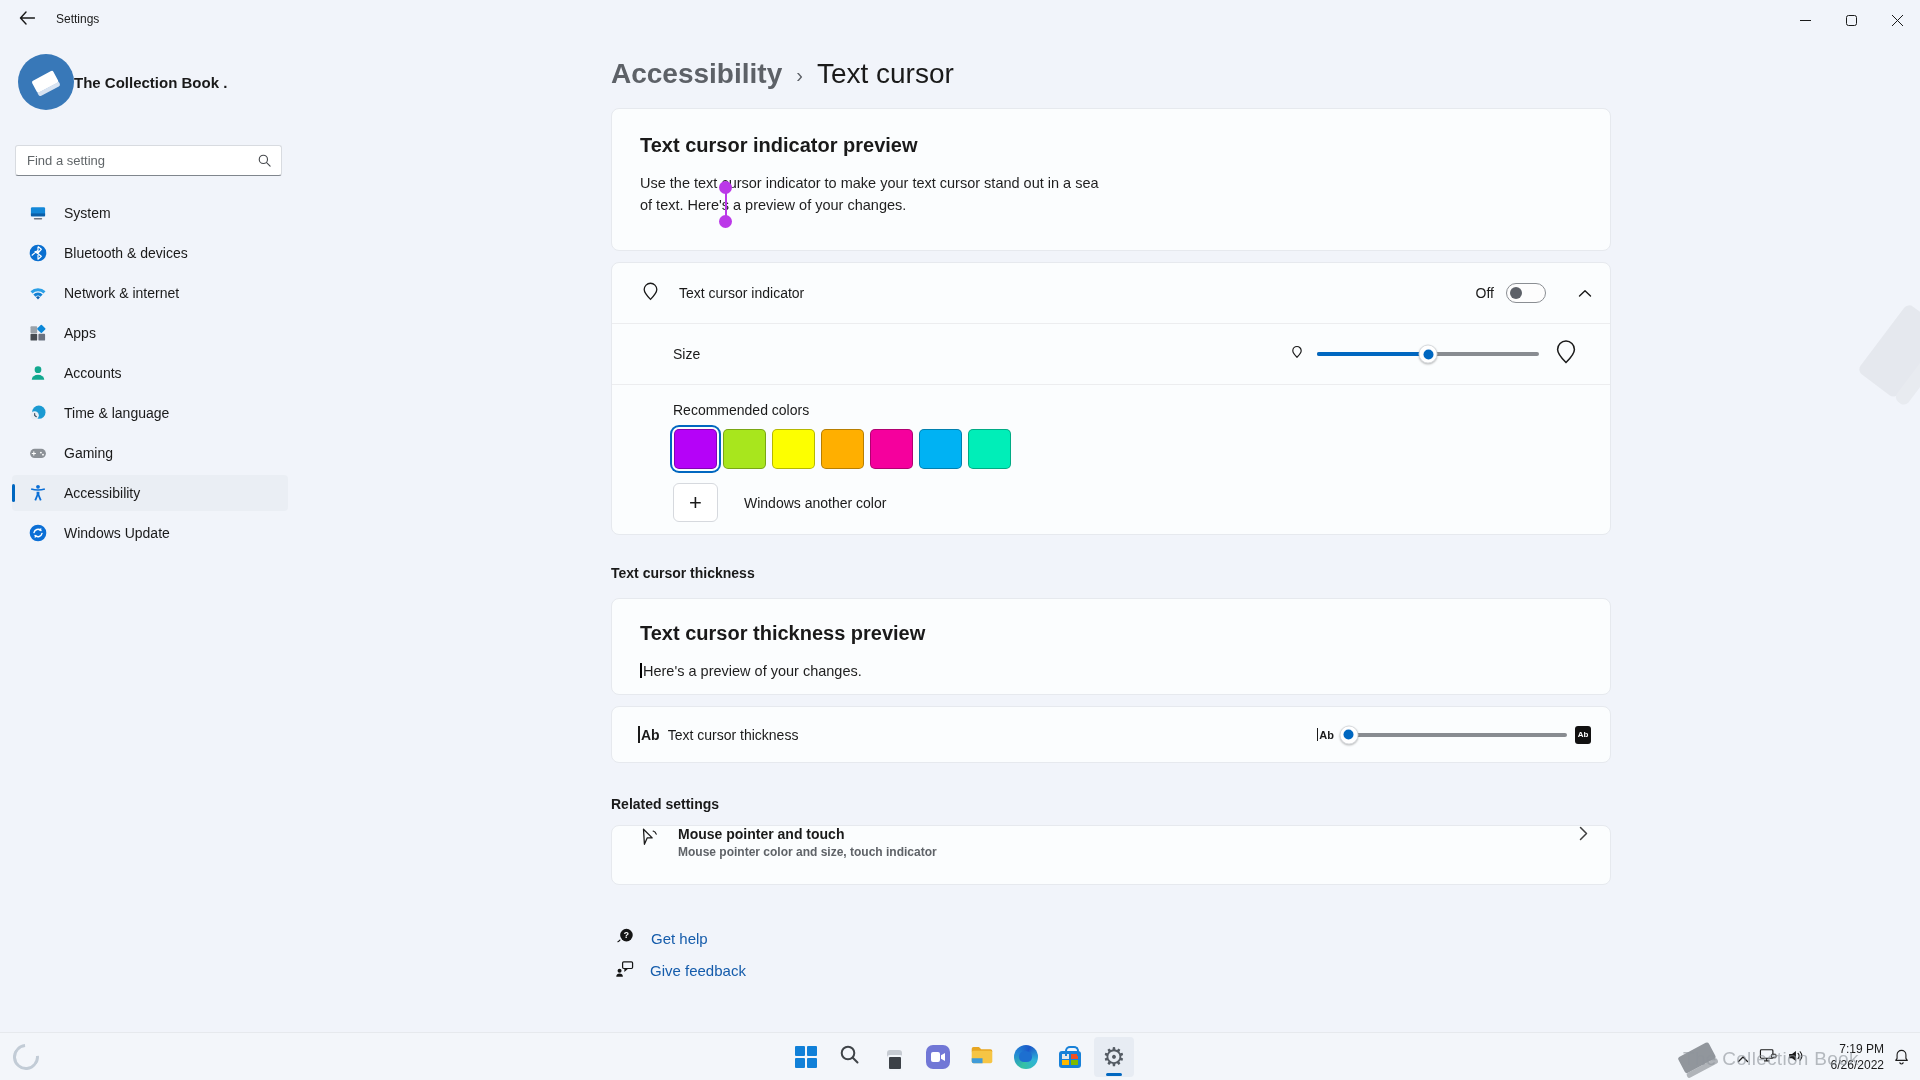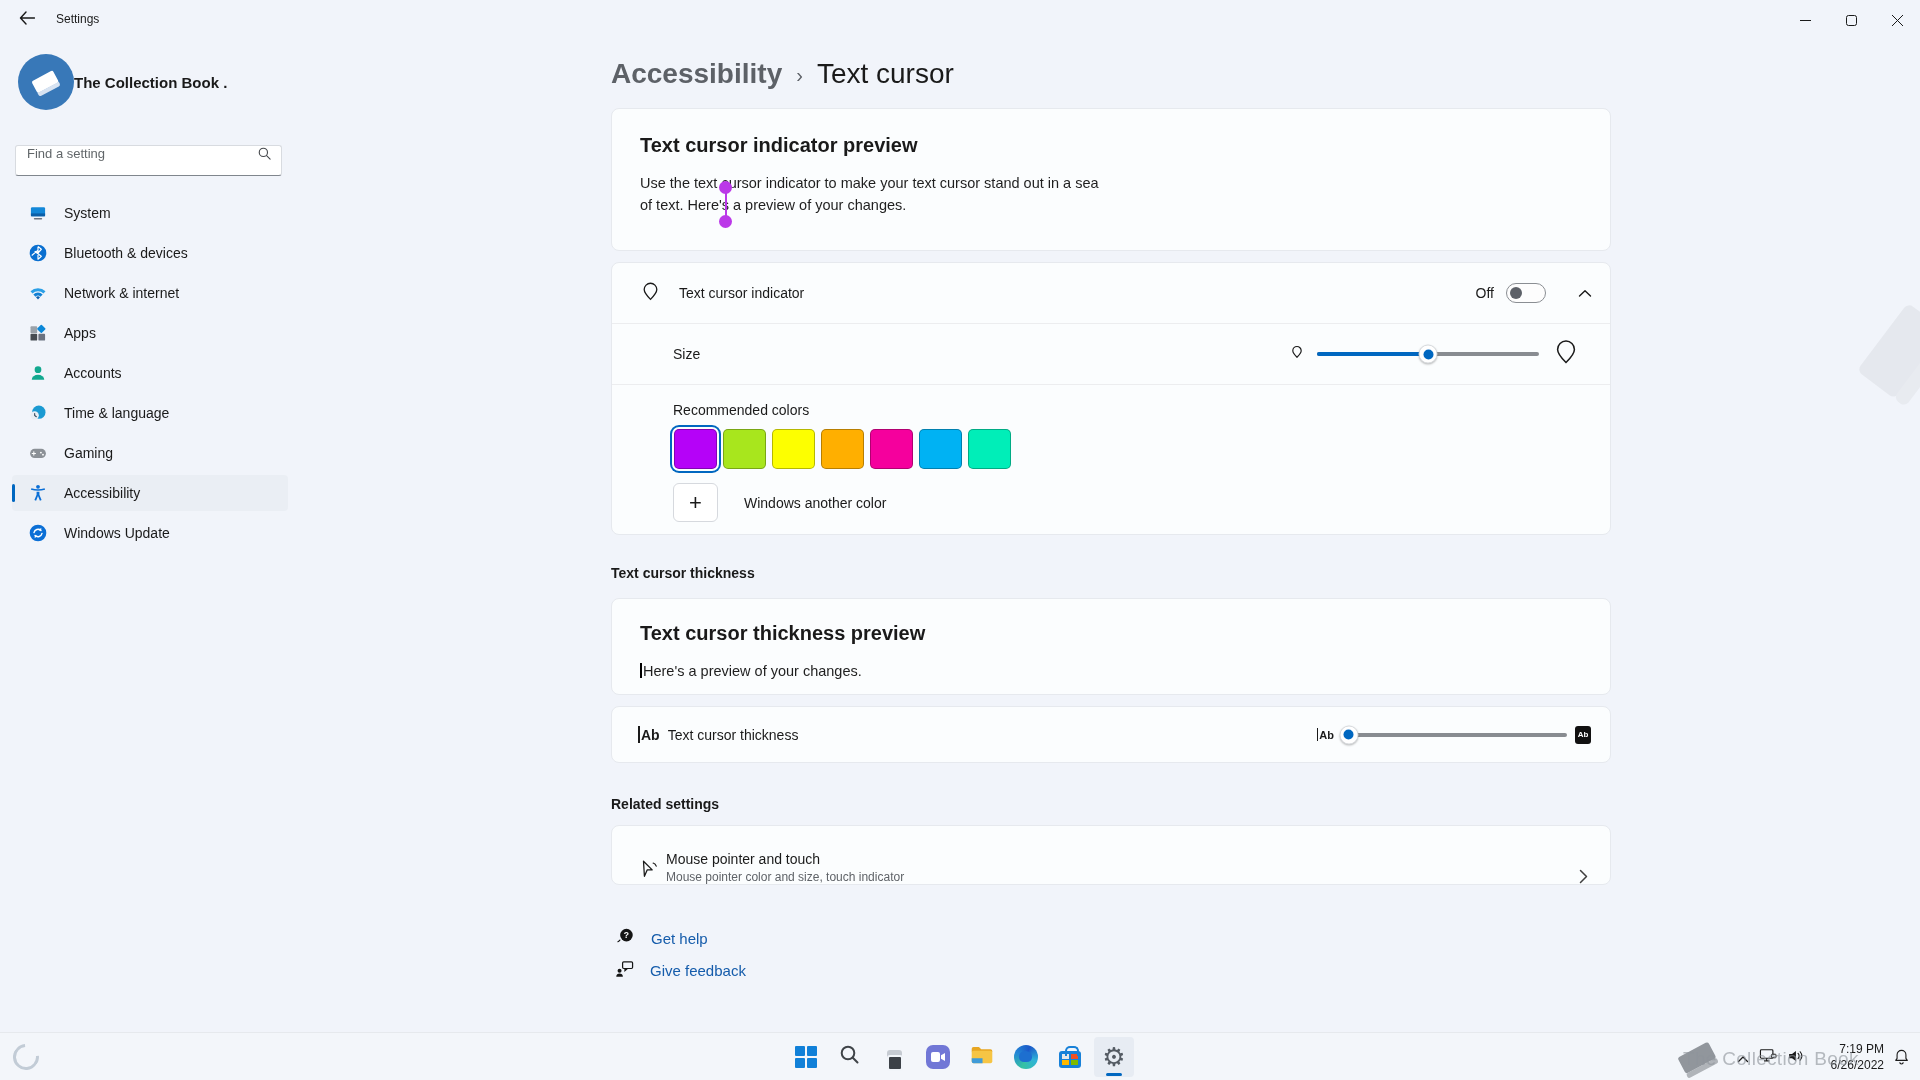--- a/index.html
+++ b/index.html
@@ -11,21 +11,21 @@
   .back-btn { position:absolute; left:10px; top:4px; width:34px; height:32px; border-radius:4px; display:flex; align-items:center; justify-content:center; cursor:pointer; }
   .tb-title { position:absolute; left:56px; top:12px; font-size:12px; }
   .win-controls { position:absolute; right:0; top:0; display:flex; }
   .win-btn { width:46px; height:40px; display:flex; align-items:center; justify-content:center; }
 
   
   .sidebar { position:absolute; left:0; top:40px; width:300px; bottom:48px; }
   .profile { position:absolute; left:18px; top:14px; display:flex; align-items:center; }
   .avatar { width:56px; height:56px; border-radius:50%; background:#3878b8; display:flex; align-items:center; justify-content:center; }
   .profile-name { font-size:15px; font-weight:700; }
-  .searchbox { position:absolute; left:15px; top:105px; width:267px; height:31px; background:#fff; border:1px solid #d8dbe0; border-bottom:1px solid #80868d; border-radius:3px; display:flex; align-items:flex-start; }
+  .searchbox { position:absolute; left:15px; top:105px; width:267px; height:31px; background:#fff; border:1px solid #d8dbe0; border-bottom:1px solid #80868d; border-radius:3px; display:flex; align-items:center; }
   .searchbox input { flex:1; border:none; outline:none; background:transparent; font-size:13px; padding:0 8px 0 11px; font-family:inherit; color:#1a1a1a; }
   .searchbox input::placeholder { color:#616669; }
   .search-ic { margin-right:9px; display:flex; }
   .nav { position:absolute; left:12px; right:12px; top:155px; }
   .nav-item { height:36px; margin-bottom:4px; border-radius:4px; display:flex; align-items:center; padding-left:16px; gap:16px; font-size:14px; position:relative; cursor:pointer; }
   .nav-item.selected { background:#eaeef4; }
   .nav-item.selected::before { content:""; position:absolute; left:0; top:9px; width:3px; height:18px; border-radius:2px; background:#0067c0; }
   .nav-ic { width:20px; height:20px; display:flex; align-items:center; justify-content:center; }
 
   
@@ -77,21 +77,21 @@
   .card4 { top:666px; height:57px; flex-direction:row; display:flex; align-items:center; padding:0 19px 0 26px; gap:8px; }
   .ab-ic { display:flex; align-items:center; font-size:14px; font-weight:600; }
   .ab-ic .bar { display:inline-block; width:2px; height:17px; background:#1a1a1a; margin-right:1px; }
   .thick-right { margin-left:auto; display:flex; align-items:center; gap:8px; }
   .ab-small { font-size:11px; font-weight:600; display:flex; align-items:center; }
   .ab-small .bar { width:1.5px; height:13px; background:#1a1a1a; display:inline-block; margin-right:1px; }
   .slider.thick { width:225px; }
   .ab-chip { width:16px; height:18px; background:#111; border-radius:3px; color:#fff; font-size:8px; font-weight:700; display:flex; align-items:center; justify-content:center; }
 
   .sec-rel { top:756px; }
-  .card5 { top:785px; height:60px; display:flex; align-items:flex-end; padding:0 22px 0 26px; gap:6px; cursor:pointer; }
+  .card5 { top:785px; height:60px; display:flex; align-items:flex-start; padding:0 22px 0 26px; gap:18px; cursor:pointer;font-weight:bold; }
   .rel-text .t { font-size:14px; }
   .rel-text .s { font-size:12px; color:#5f6368; margin-top:3px; }
   .rel-chev { margin-left:auto; display:flex; }
 
   .link-row { position:absolute; display:flex; align-items:center; gap:16px; }
   .link-row .lbl { font-size:15px; color:#155cab; cursor:pointer; }
   .lr1 { left:317px; top:887px; }
   .lr2 { left:315px; top:919px; }
 
   .content-watermark { position:absolute; left:1545px; top:250px; opacity:.05; transform:rotate(-25deg); }

